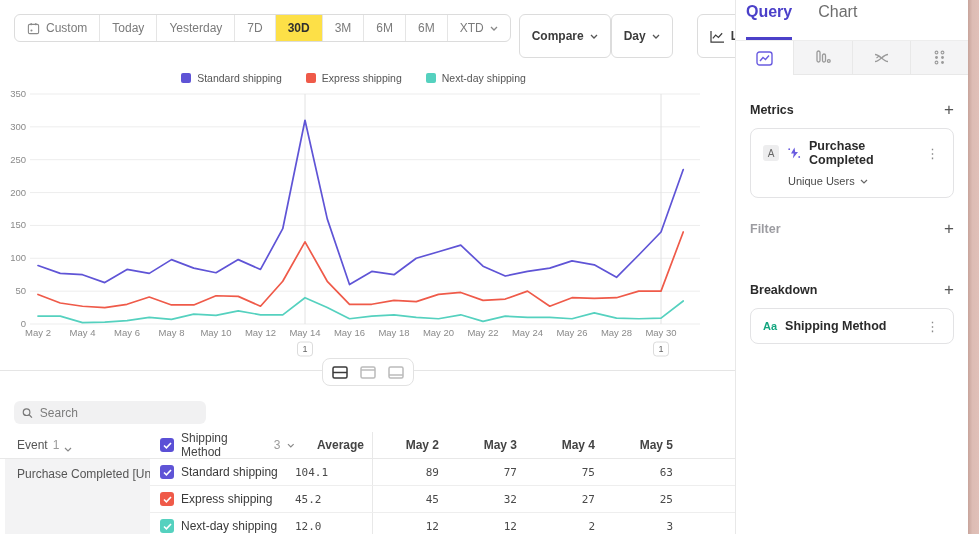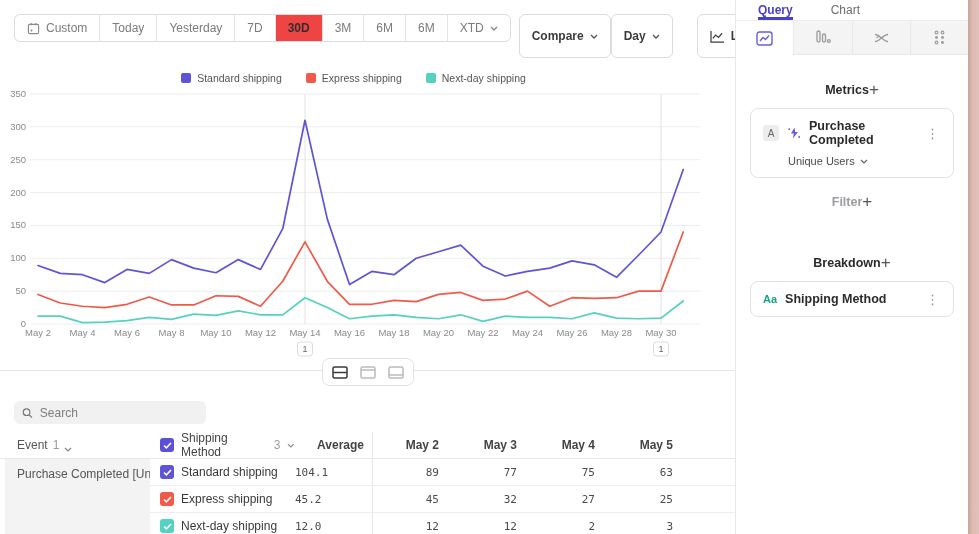--- a/index.html
+++ b/index.html
@@ -9,21 +9,21 @@
 
   
   .left-region { position:absolute; left:0; top:0; width:735px; height:534px; }
 
   .toolbar { display:flex; justify-content:space-between; padding:14px 42px 0 14px; }
   .tb-left { display:flex; gap:8px; }
   .tb-right { display:flex; gap:24px; }
   .segmented { display:flex; align-items:stretch; border:1px solid #dcdcdc; border-radius:6px; background:#fff; overflow:hidden; height:28px; }
   .seg-item { display:flex; align-items:center; gap:6px; padding:0 12px; font-size:12px; color:#7b7b7b; border-right:1px solid #e5e5e5; cursor:pointer; white-space:nowrap; }
   .seg-item:last-child { border-right:none; }
-  .seg-item.selected { color:#2f2f2f; font-weight:700; background:#ef4444; }
+  .seg-item.selected { color:#2f2f2f; font-weight:700; background:#fde047; }
   .btn { display:flex; align-items:center; gap:6px; height:44px; padding:0 12px; border:1px solid #dcdcdc; border-radius:6px; background:#fff; font-size:12px; font-weight:600; color:#3c3c3c; cursor:pointer; white-space:nowrap; }
   .chev { display:inline-block; }
 
   .legend { display:flex; justify-content:center; gap:24px; margin-top:14px; transform:translateX(-14px); }
   .legend-item { display:flex; align-items:center; gap:6px; font-size:10.5px; color:#555; }
   .swatch { width:10px; height:10px; border-radius:2px; }
 
   svg.chart { display:block; margin-top:2px; }
   .ax { font-family:"Liberation Sans", sans-serif; font-size:9.5px; fill:#8a8a8a; }
   .badge-txt { font-family:"Liberation Sans", sans-serif; font-size:9px; fill:#666; }
@@ -50,39 +50,39 @@
   .rows { flex:1; }
   .row { display:flex; align-items:center; height:27px; border-bottom:1px solid #eeeeee; }
   .r-method { width:145px; padding-left:10px; display:flex; align-items:center; gap:7px; color:#3a3a3a; }
   .r-avg { width:77px; text-align:left; padding-right:8px; }
   .num { font-family:"DejaVu Sans Mono", monospace; font-size:11px; color:#4a4a4a; }
   .checkbox { width:14px; height:14px; border-radius:3px; display:flex; align-items:center; justify-content:center; flex:0 0 14px; cursor:pointer; }
 
   
   .right-panel { position:absolute; left:735px; top:0; width:233px; height:534px; border-left:1px solid #e8e8e8; background:#fff; }
   .rp-tabs { display:flex; gap:26px; padding:3px 0 0 10px; }
-  .rp-tab { font-size:12px; color:#6d6d6d; padding-bottom:0; cursor:pointer;margin-left:12px; }
+  .rp-tab { font-size:16px; color:#6d6d6d; padding-bottom:16px; cursor:pointer; }
   .rp-tab.active { color:#4b40c9; font-weight:600; border-bottom:3px solid #4b40c9; }
   .icon-tabs { display:flex; height:35px; border-top:1px solid #ededed; }
   .icon-tab { flex:1; display:flex; align-items:center; justify-content:center; background:#f4f4f5; border-right:1px solid #e8e8e8; border-bottom:1px solid #e8e8e8; cursor:pointer; }
   .icon-tab:last-child { border-right:none; }
   .icon-tab.active { background:#fff; border-bottom:none; }
   .rp-body { padding:0 14px; }
-  .sec-head { display:flex; align-items:center; justify-content:center; margin-top:26px; }
+  .sec-head { display:flex; align-items:center; justify-content:space-between; margin-top:26px; }
   .sec-title { font-size:12.5px; font-weight:700; color:#2b2b2b; }
   .sec-title.muted { color:#9c9ca1; font-weight:600; }
   .plus { font-size:17px; font-weight:300; color:#555; line-height:1; cursor:pointer; }
   .card { border:1px solid #e3e3e5; border-radius:8px; padding:10px 12px; margin-top:10px; background:#fff; }
   .card-row1 { display:flex; align-items:center; gap:8px; }
   .badge-a { width:16px; height:16px; background:#ededee; border-radius:3px; font-size:10px; color:#666; display:flex; align-items:center; justify-content:center; flex:0 0 16px; }
   .card-title { font-size:12.5px; font-weight:600; color:#2b2b2b; flex:1; }
   .kebab { color:#8a8a8a; font-size:13px; line-height:1; cursor:pointer; padding:0 2px; }
   .card-row2 { display:flex; align-items:center; gap:5px; margin:8px 0 0 25px; font-size:11px; font-weight:500; color:#4a4a4a; cursor:pointer; }
   .badge-aa { font-size:11px; font-weight:700; color:#13a57f; flex:0 0 auto;text-align:right; }
-  .gap-filter { margin-top:15px; }
+  .gap-filter { margin-top:22px; }
   .gap-breakdown { margin-top:44px; }
 
   .window-edge { position:absolute; left:968px; top:0; width:11px; height:534px; background:linear-gradient(to right,#c7a49b,#ddbcb4 40%,#e0c0b8); }
 </style>
 </head>
 <body>
 
 <div class="screen">
 
   <div class="left-region">

